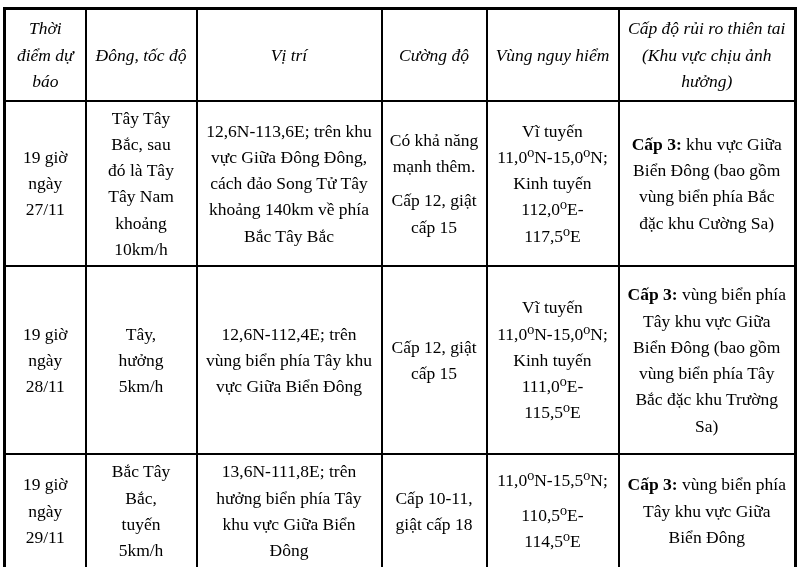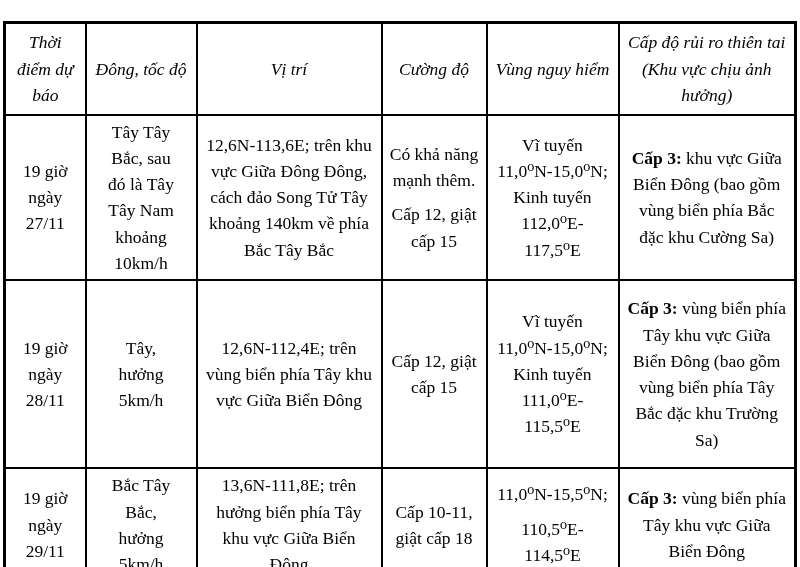--- a/index.html
+++ b/index.html
@@ -5,21 +5,21 @@
   html, body {
     margin: 0;
     padding: 0;
     background: #ffffff;
     width: 800px;
   }
   .page {
     width: 800px;
     height: 567px;
     box-sizing: border-box;
-    padding: 21px 3px;
+    padding: 7px 3px;
     background: #ffffff;
   }
   table.forecast {
     border-collapse: collapse;
     table-layout: fixed;
     width: 791px;
     border: 3px solid #000000;
     background: #ffffff;
   }
   table.forecast th,
@@ -128,21 +128,21 @@
           <span class="risk-prefix">Cấp 3:</span><span>vùng biển phía Tây khu vực Giữa Biển Đông (bao gồm vùng biển phía Tây Bắc đặc khu Trường Sa)</span>
         </td>
       </tr>
 
       <tr class="row-3">
         <td class="prelines">19 giờ
 ngày
 29/11</td>
         <td class="prelines">Bắc Tây
 Bắc,
-hưởng
+tuyến
 5km/h</td>
         <td>13,6N-111,8E; trên hưởng biển phía Tây khu vực Giữa Biển Đông</td>
         <td>
           <p class="cell-par">Cấp 10-11, giật cấp 18</p>
         </td>
         <td>
           <p class="cell-par">11,0⁰N-15,5⁰N;</p>
           <p class="cell-par">110,5⁰E-114,5⁰E</p>
         </td>
         <td>

